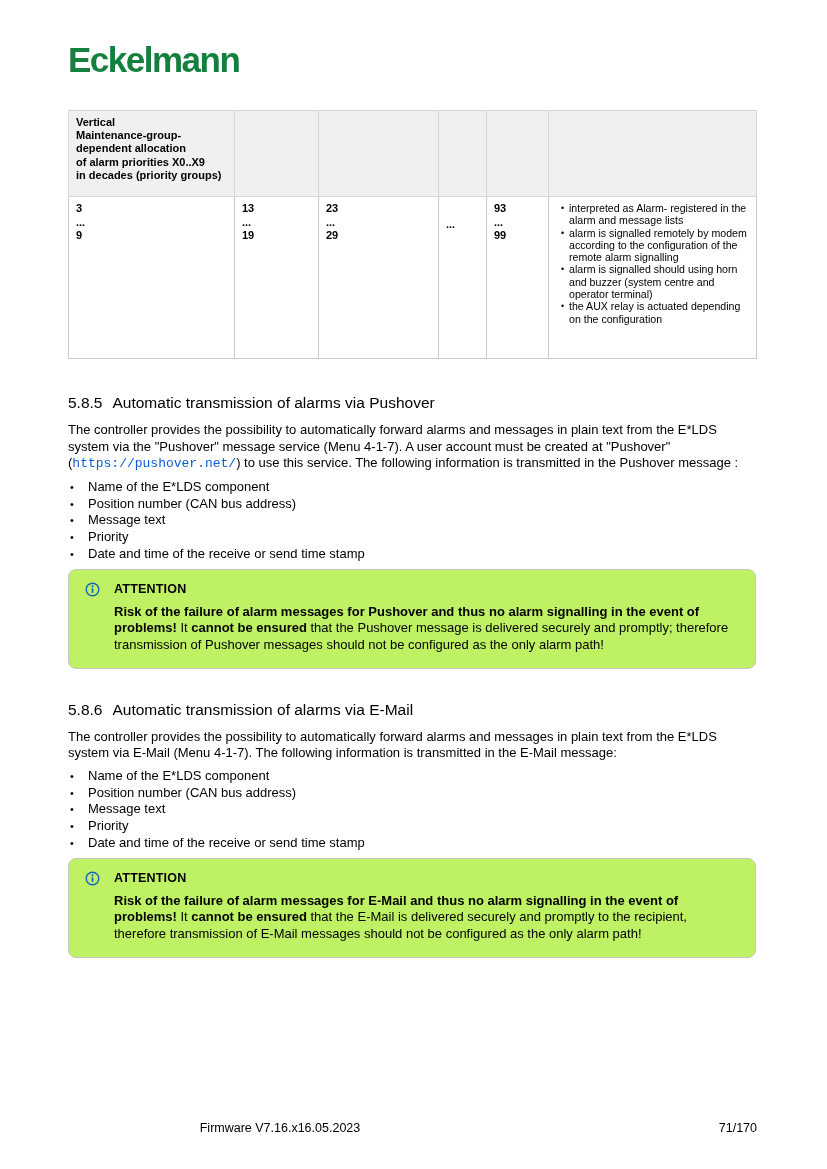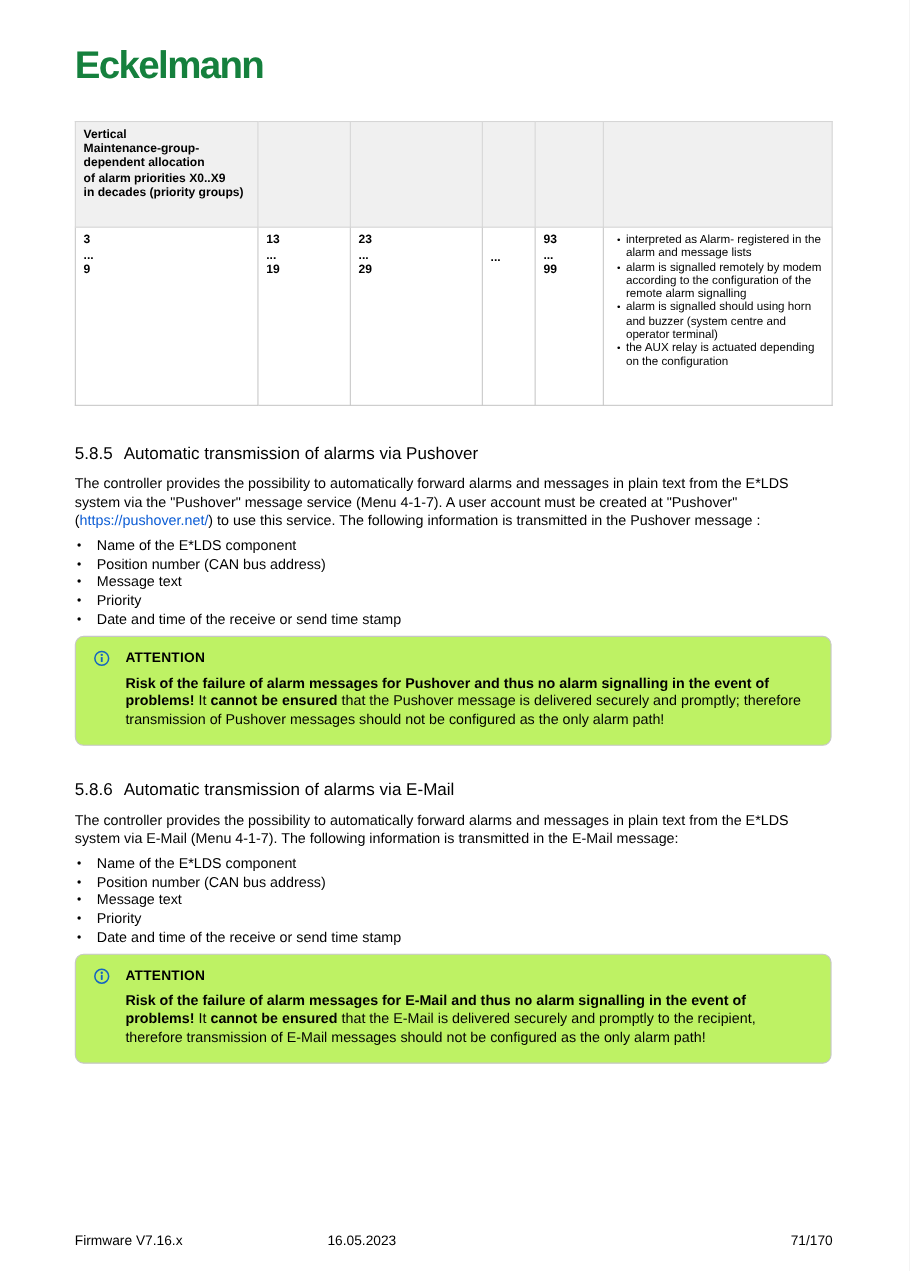--- a/index.html
+++ b/index.html
@@ -35,21 +35,21 @@
     font-size: 11px;
   }
   table.priority-table td {
     border: 1px solid #c9c9c9;
     vertical-align: top;
     padding: 5px 7px;
   }
   table.priority-table .hdr td {
     background: #f0f0f0;
     border-color: #d6d6d6;
-    height: 96px;
+    height: 86px;
   }
   .hdr-text {
     font-weight: 700;
     font-size: 11px;
     line-height: 13.2px;
     white-space: pre-line;
   }
   .num-cell {
     font-weight: 700;
     font-size: 11px;
@@ -80,20 +80,21 @@
   
   .para {
     margin-top: 10px;
     font-size: 13px;
     line-height: 16.6px;
   }
   .para a, .link {
     color: #0b5cd5;
     text-decoration: none;
     cursor: pointer;
+    font-family: Liberation Mono, monospace;
   }
 
   
   .bullet-list { list-style: none; margin-top: 6px; }
   .bullet-list li {
     display: flex;
     font-size: 13px;
     line-height: 16.8px;
   }
   .bullet-list .marker { width: 11px; flex: 0 0 11px; text-align: left; padding-left: 2px; font-size: 11px; }
@@ -132,21 +133,21 @@
   
   .page-footer {
     position: absolute;
     top: 1121px;
     left: 68px;
     width: 689px;
     display: flex;
     font-size: 12.5px;
     line-height: 15px;
   }
-  .page-footer .f-left  { flex: 1; text-align: left; }
+  .page-footer .f-left  { flex: 1; text-align: right; }
   .page-footer .f-mid   { flex: 1; }
   .page-footer .f-right { flex: 1; text-align: right; }
 </style>
 </head>
 <body>
 
 <div class="page">
   <div class="content">
 
     <div class="logo">Eckelmann</div>

